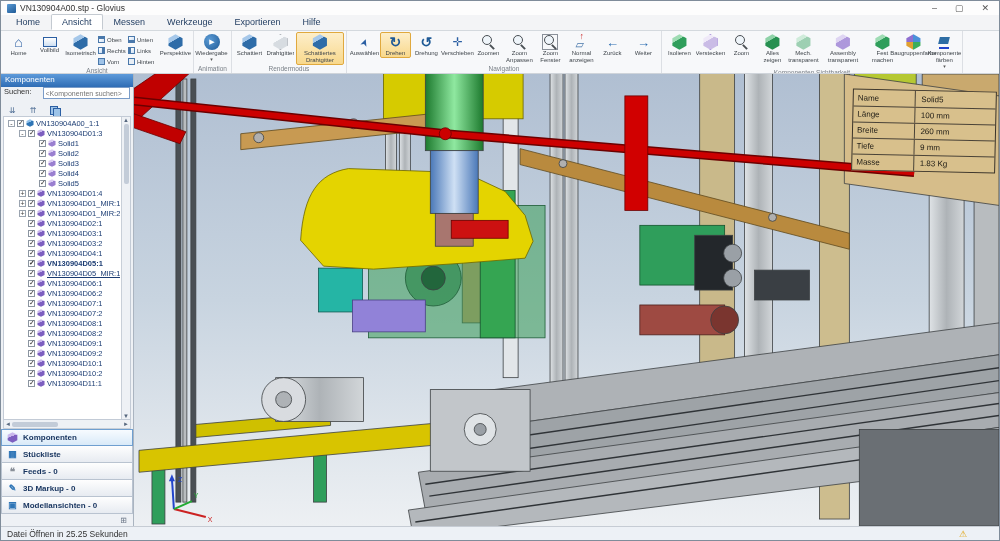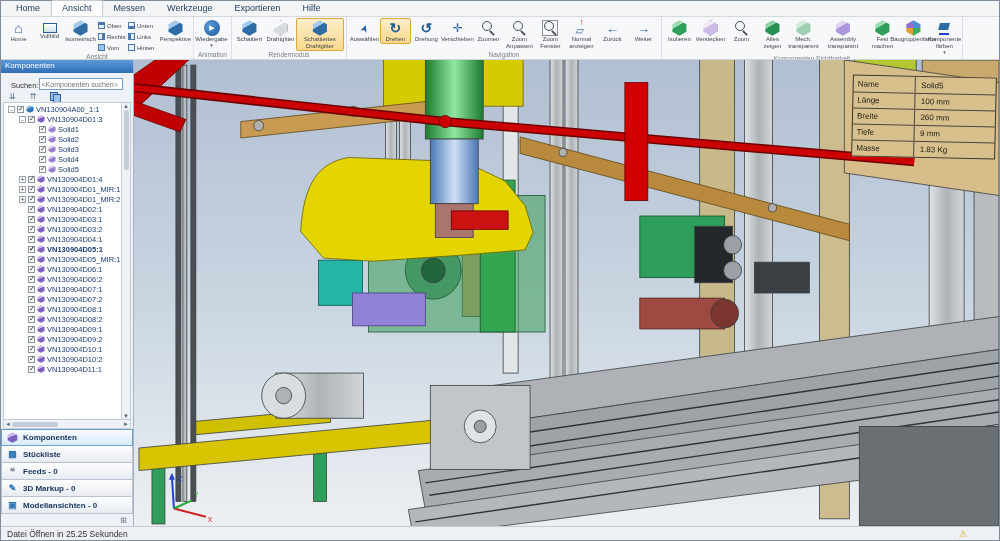--- a/index.html
+++ b/index.html
@@ -62,21 +62,21 @@
   .i-view-top{border-top-width:3px}.i-view-bottom{border-bottom-width:3px}
   .i-view-right{border-right-width:3px}.i-view-left{border-left-width:3px}
   .i-view-front{background:#9fc3e8}.i-view-back{background:#e8eef5}
 
   
   .main { flex:1; display:flex; min-height:0; }
 
   
   .sidebar { width:133px; flex:none; border-right:1px solid #aab4c0; display:flex; flex-direction:column; background:#eef1f5; }
   .sb-header { height:13px; flex:none; background:linear-gradient(#5d9ada,#2f6db5); color:#fff; font-size:8px; padding:1px 4px; }
-  .sb-search { height:17px; flex:none; display:flex; align-items:flex-end; gap:0; padding:0 10px; font-size:7.5px; color:#333; }
+  .sb-search { height:17px; flex:none; display:flex; align-items:flex-start; gap:11px; padding:0 3px; font-size:7.5px; color:#333; }
   .sb-search input { flex:1; min-width:0; font-size:7px; height:12px; border:1px solid #7a9cc8; padding:0 2px; font-family:"Liberation Sans",sans-serif; color:#555; }
   .sb-tools { height:12px; flex:none; display:flex; gap:14px; padding:0 8px; align-items:center; font-size:8px; color:#4a6a92; }
   .i-copy { width:9px; height:9px; position:relative; }
   .i-copy::before,.i-copy::after { content:""; position:absolute; width:6px; height:7px; border:1px solid #2b5fa3; background:#9cc3e8; }
   .i-copy::before { left:0; top:0; } .i-copy::after { left:3px; top:2px; }
 
   .tree { flex:1; background:#fff; border:1px solid #c3cbd6; margin:0 2px; overflow:hidden; position:relative; font-size:7.5px; color:#1b3c73; padding:1px 10px 0 2px; }
   .tree-row { display:flex; align-items:center; height:10px; gap:2px; white-space:nowrap; }
   .exp { width:7px; height:7px; font-size:7px; line-height:5px; text-align:center; color:#444; flex:none; }
   .exp:not(:empty) { border:1px solid #9aa4b0; background:#fff; }
@@ -116,20 +116,29 @@
 
   
   .statusbar { height:14px; flex:none; background:#edf1f6; border-top:1px solid #c6ccd4; display:flex; align-items:center; padding:0 6px; font-size:8.5px; color:#333; }
   .warning { margin-left:auto; margin-right:26px; color:#e0a000; font-size:9px; }
 </style>
 </head>
 <body>
 
 <div class="app">
 
+  <div class="titlebar">
+    <span class="app-icon"></span>
+    <span>VN130904A00.stp - Glovius</span>
+    <span class="win-controls">
+      <span>–</span>
+      <span>▢</span>
+      <span>✕</span>
+    </span>
+  </div>
 
   <div class="tabs">
 
       <div class="tab">
         <span>Home</span>
       </div>
 
       <div class="tab active">
         <span>Ansicht</span>
       </div>
@@ -486,21 +495,21 @@
             <span class="tlabel">VN130904D04:1</span>
           </div>
 
           <div class="tree-row t-comp" style="padding-left: 13px; font-weight: bold;">
             <span class="exp"></span>
             <span class="cb"></span>
             <span class="ticon"></span>
             <span class="tlabel">VN130904D05:1</span>
           </div>
 
-          <div class="tree-row t-comp" style="padding-left: 13px;">
+          <div class="tree-row t-comp" style="padding-left: 13px; text-decoration: underline;">
             <span class="exp"></span>
             <span class="cb"></span>
             <span class="ticon"></span>
             <span class="tlabel">VN130904D05_MIR:1</span>
           </div>
 
           <div class="tree-row t-comp" style="padding-left: 13px;">
             <span class="exp"></span>
             <span class="cb"></span>
             <span class="ticon"></span>

